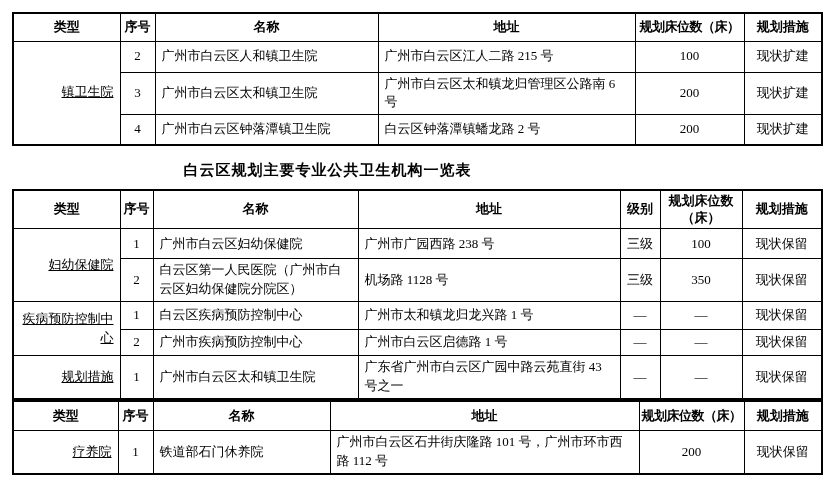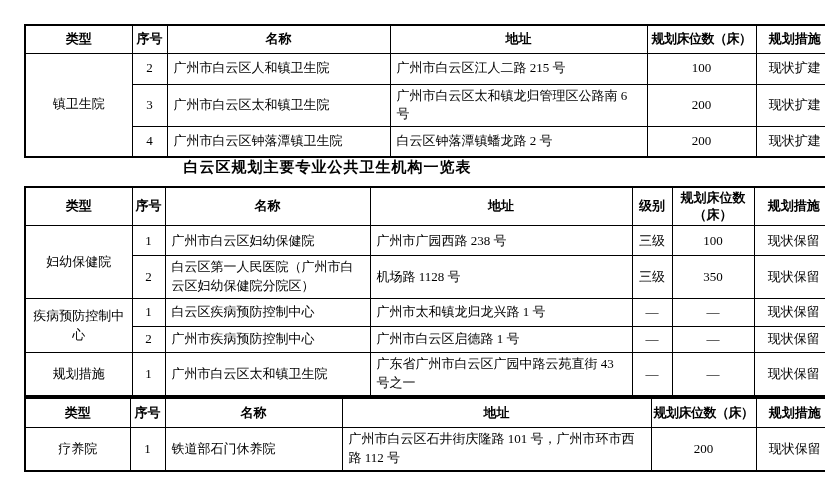--- a/index.html
+++ b/index.html
@@ -1,21 +1,21 @@
 <!DOCTYPE html>
 <html><head>
 <meta charset="utf-8">
 <style>
   html, body { margin: 0; padding: 0; background: #ffffff; }
   .page {
     position: relative;
     width: 655px;
     height: 479px;
     box-sizing: border-box;
-    padding: 24px;
+    padding: 12px;
     background: #ffffff;
     color: #000000;
     font-family: "Liberation Serif", "DejaVu Serif", serif;
   }
   table.doc {
     border-collapse: collapse;
     table-layout: fixed;
     width: 809px;
     border: 2px solid #000000;
   }
@@ -30,27 +30,27 @@
   }
   table.doc th {
     font-family: "Liberation Sans", "DejaVu Sans", sans-serif;
     font-weight: bold;
     text-align: center;
     line-height: 1.3;
     padding: 2px 2px;
   }
   th.nowrap { white-space: nowrap; padding-left: 0; padding-right: 0; letter-spacing: -0.5px; }
   td.c { text-align: center; padding: 2px 2px; }
-  td.type-cell { padding: 2px 10px; text-align: center; }
+  td.type-cell { padding: 2px 10px; text-align: right; text-decoration: underline; }
   .tbl-title {
     font-family: "Liberation Sans", "DejaVu Sans", sans-serif;
     font-weight: bold;
     font-size: 15px;
     text-align: center;
-    margin: 0 0 9px 0;
+    margin: 15px 0 9px 0;
     letter-spacing: 1px;
   }
 </style>
 </head>
 <body>
 
 <div class="page">
 
   <table class="doc">
     <colgroup>

